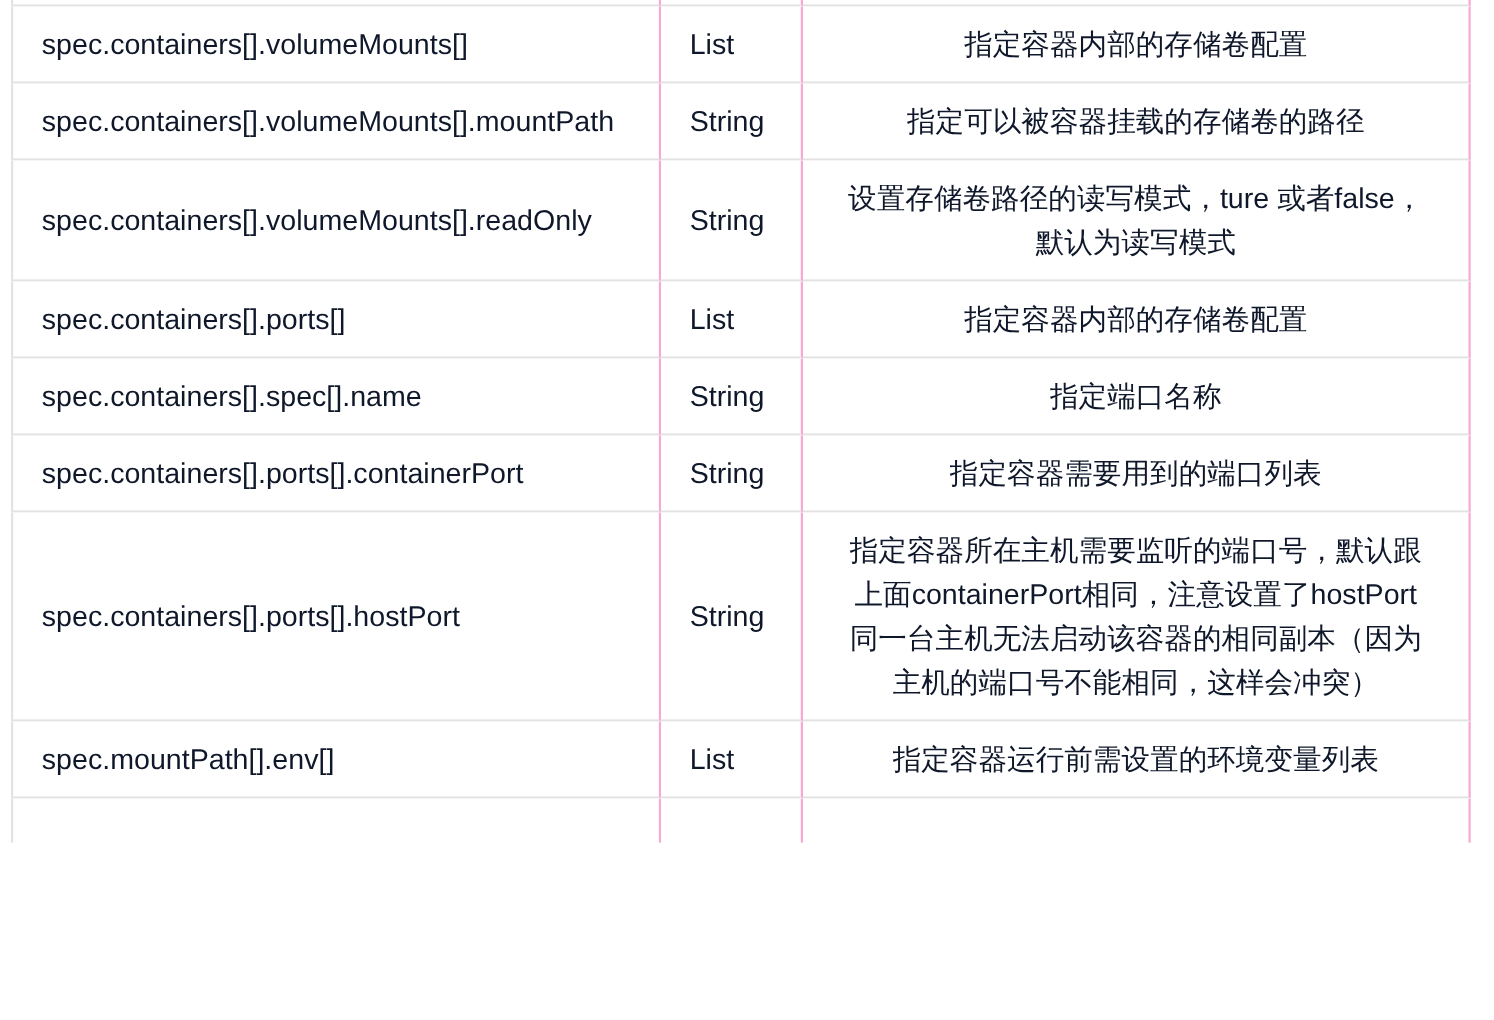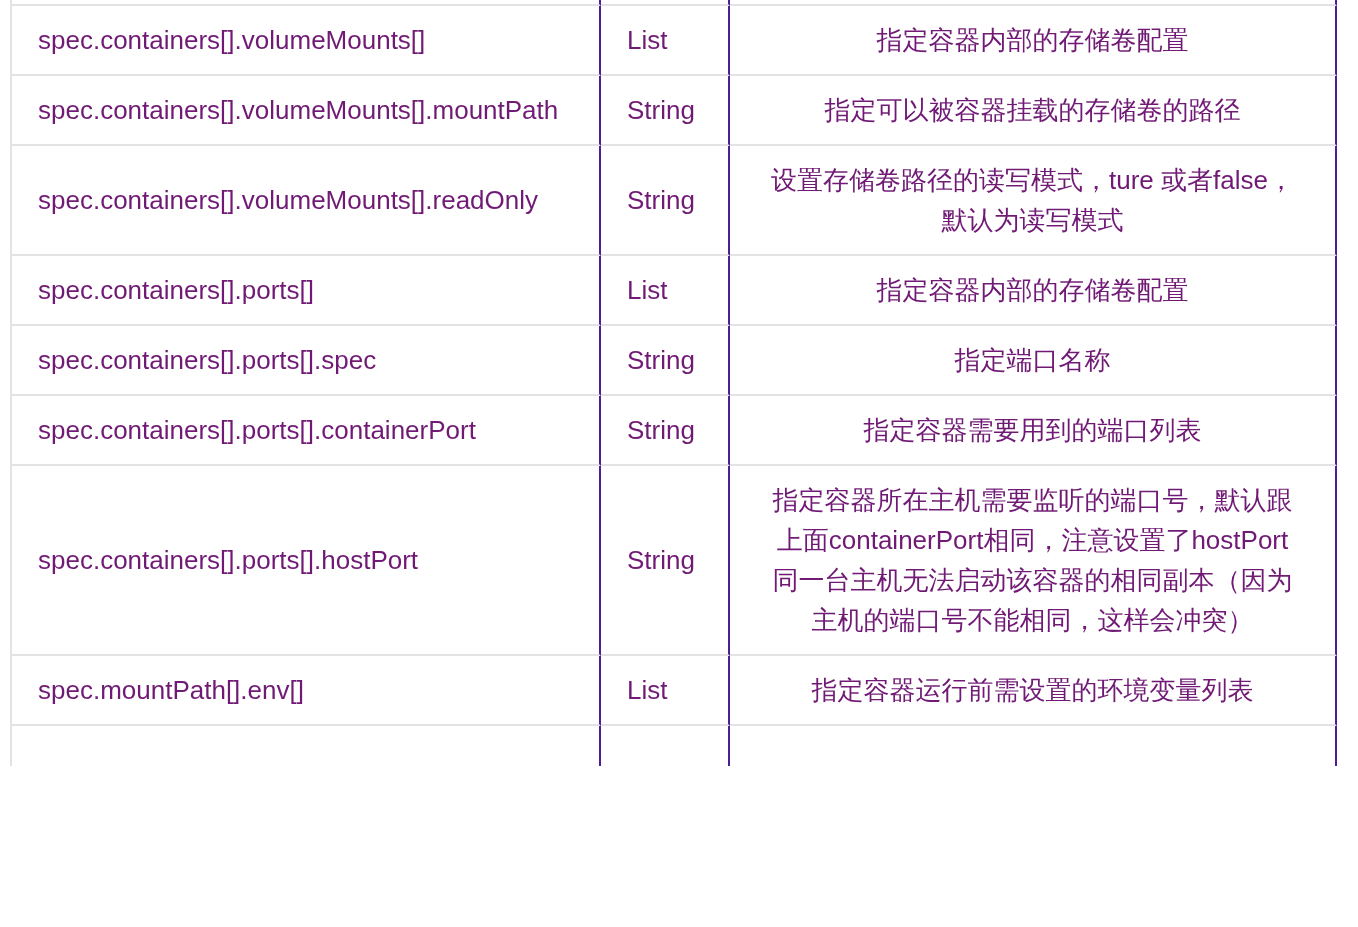--- a/index.html
+++ b/index.html
@@ -22,26 +22,26 @@
     width: 1327px;
     border-collapse: separate;
     border-spacing: 0;
     table-layout: fixed;
   }
   col.c-prop { width: 591px; }
   col.c-type { width: 129px; }
   col.c-desc { width: 607px; }
   td {
     border-bottom: 2px solid #e3e3e3;
-    border-right: 2px solid #4c1d95;
+    border-right: 2px solid #f9a8d4;
     vertical-align: middle;
     padding: 14px 26px;
     font-size: 26px;
     line-height: 40px;
-    color: #701a75;
+    color: #0f172a;
     background: #ffffff;
   }
   td:first-child { border-left: 2px solid #e3e3e3; }
   td.prop-cell, td.type-cell { white-space: nowrap; overflow: hidden; }
   td.desc-cell { white-space: pre-line; text-align: center; }
   tr.spacer-top td { height: 66px; padding: 0; }
   tr.spacer-bottom td { height: 40px; padding: 0; border-bottom: none; }
 </style>
 </head>
 <body>
@@ -74,21 +74,21 @@
     <td class="type-cell">String</td>
     <td class="desc-cell">设置存储卷路径的读写模式，ture 或者false，
 默认为读写模式</td>
   </tr>
         <tr>
     <td class="prop-cell">spec.containers[].ports[]</td>
     <td class="type-cell">List</td>
     <td class="desc-cell">指定容器内部的存储卷配置</td>
   </tr>
         <tr>
-    <td class="prop-cell">spec.containers[].ports[].spec</td>
+    <td class="prop-cell">spec.containers[].spec[].name</td>
     <td class="type-cell">String</td>
     <td class="desc-cell">指定端口名称</td>
   </tr>
         <tr>
     <td class="prop-cell">spec.containers[].ports[].containerPort</td>
     <td class="type-cell">String</td>
     <td class="desc-cell">指定容器需要用到的端口列表</td>
   </tr>
         <tr>
     <td class="prop-cell">spec.containers[].ports[].hostPort</td>

